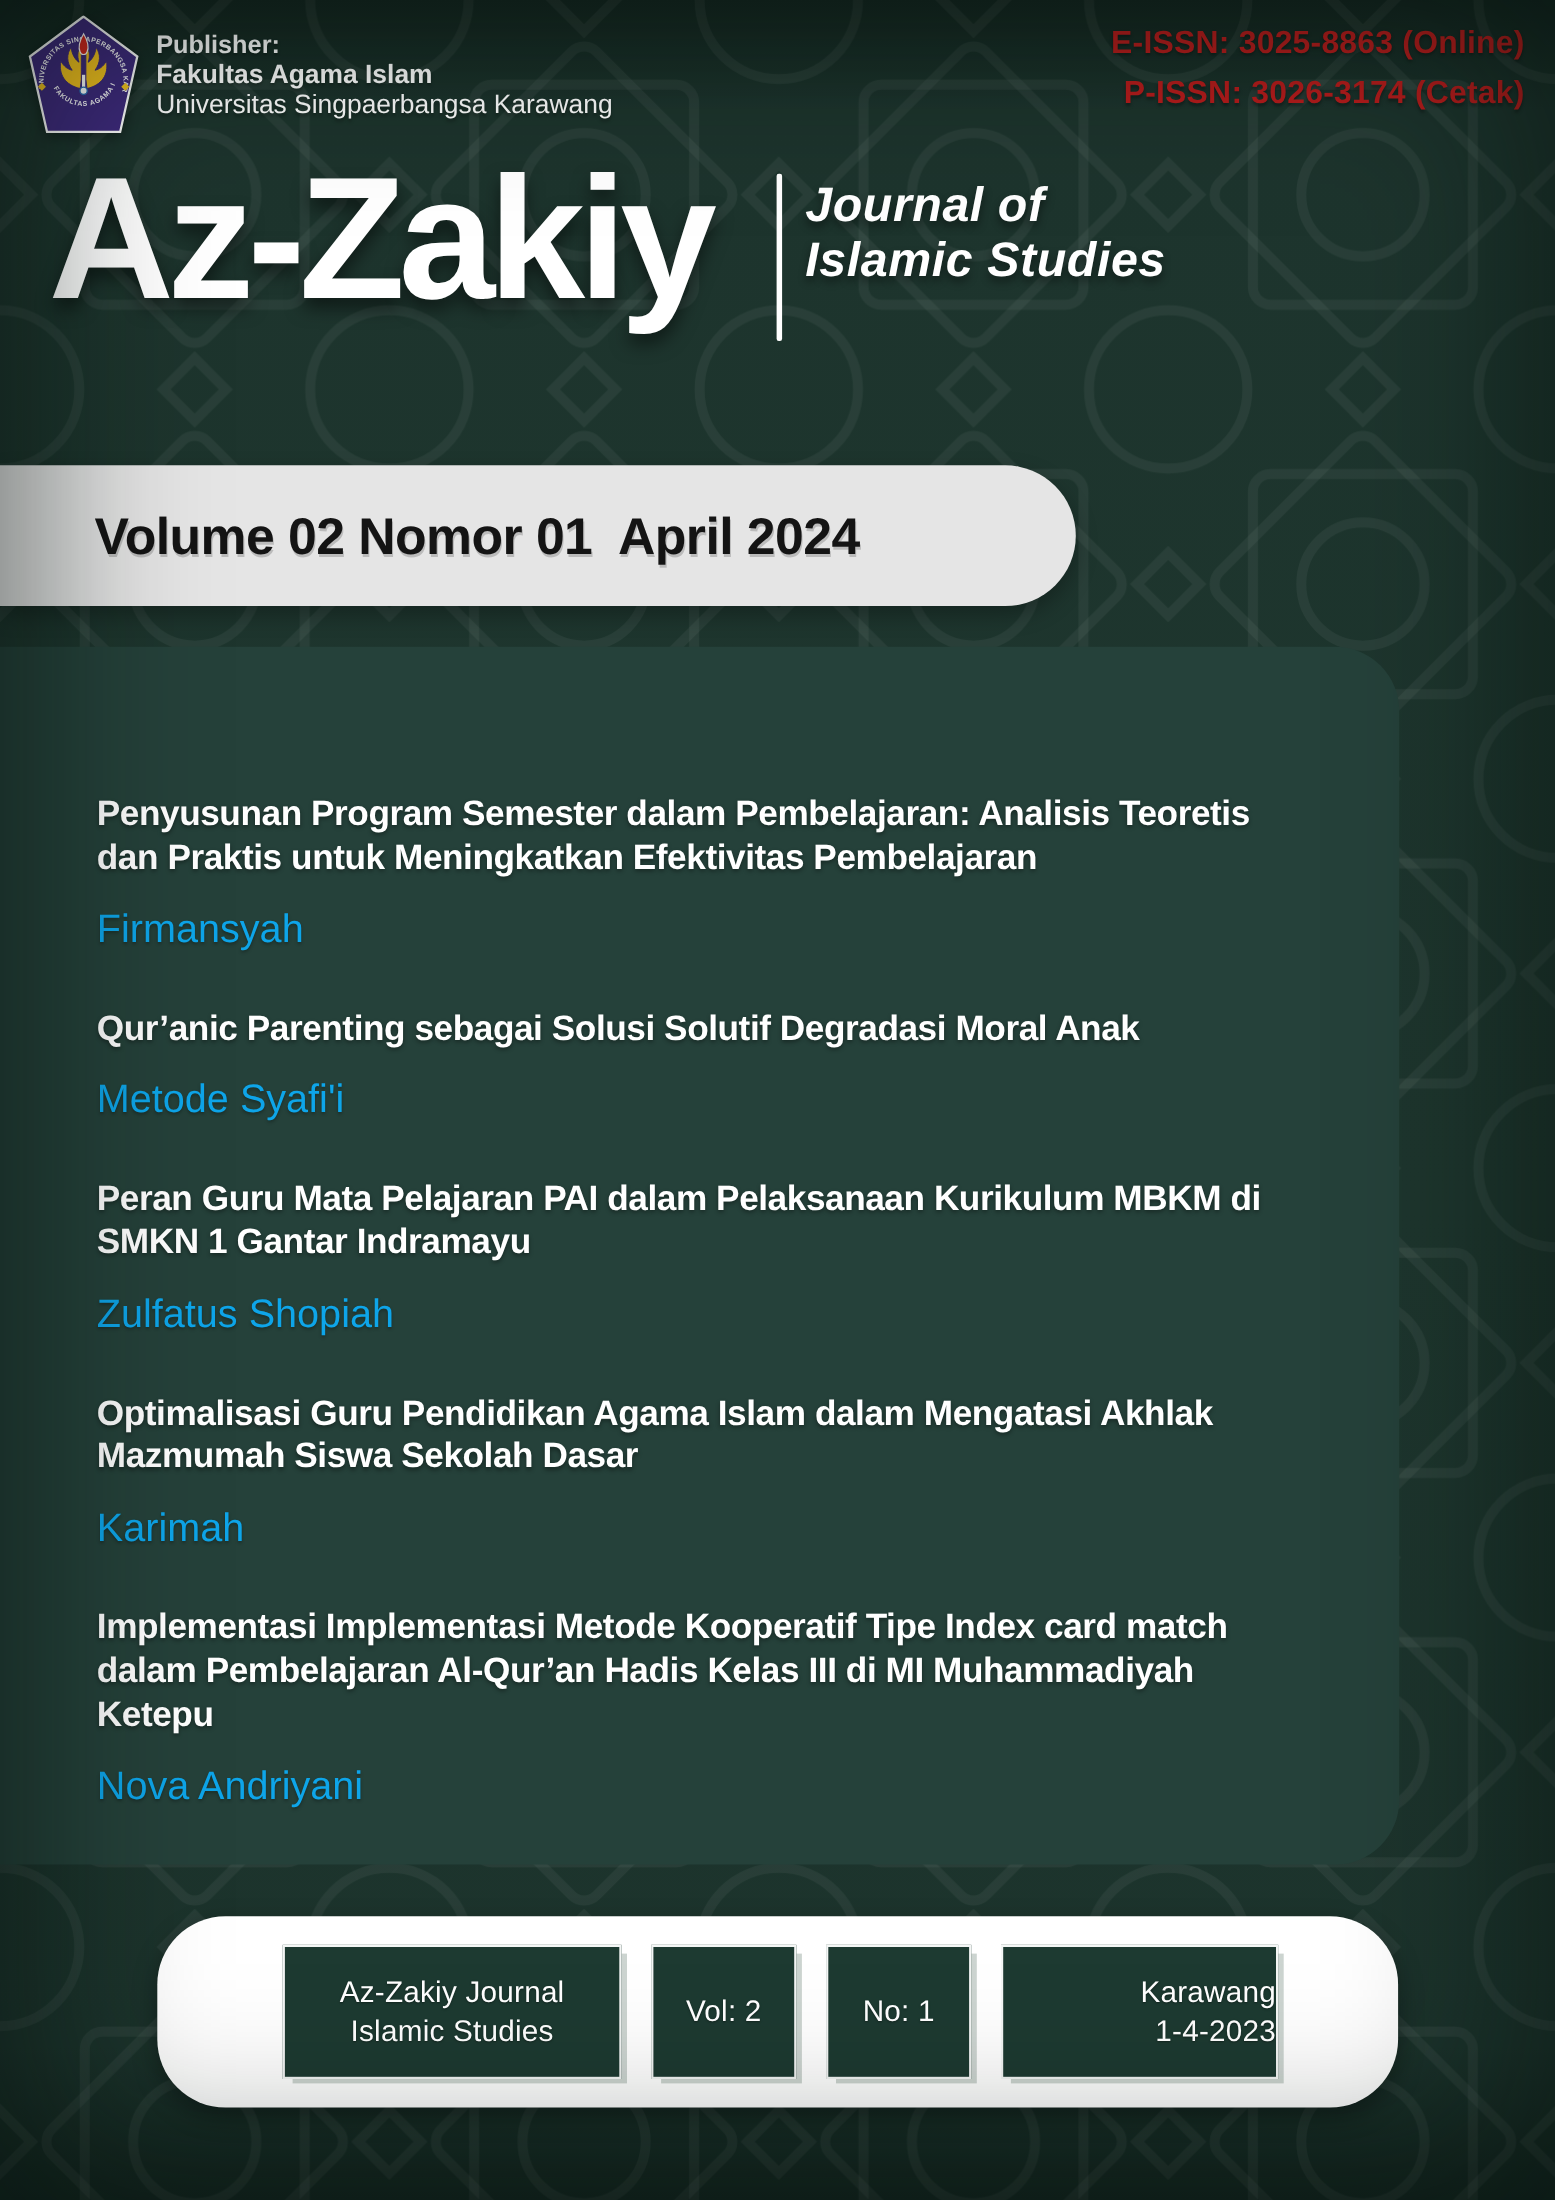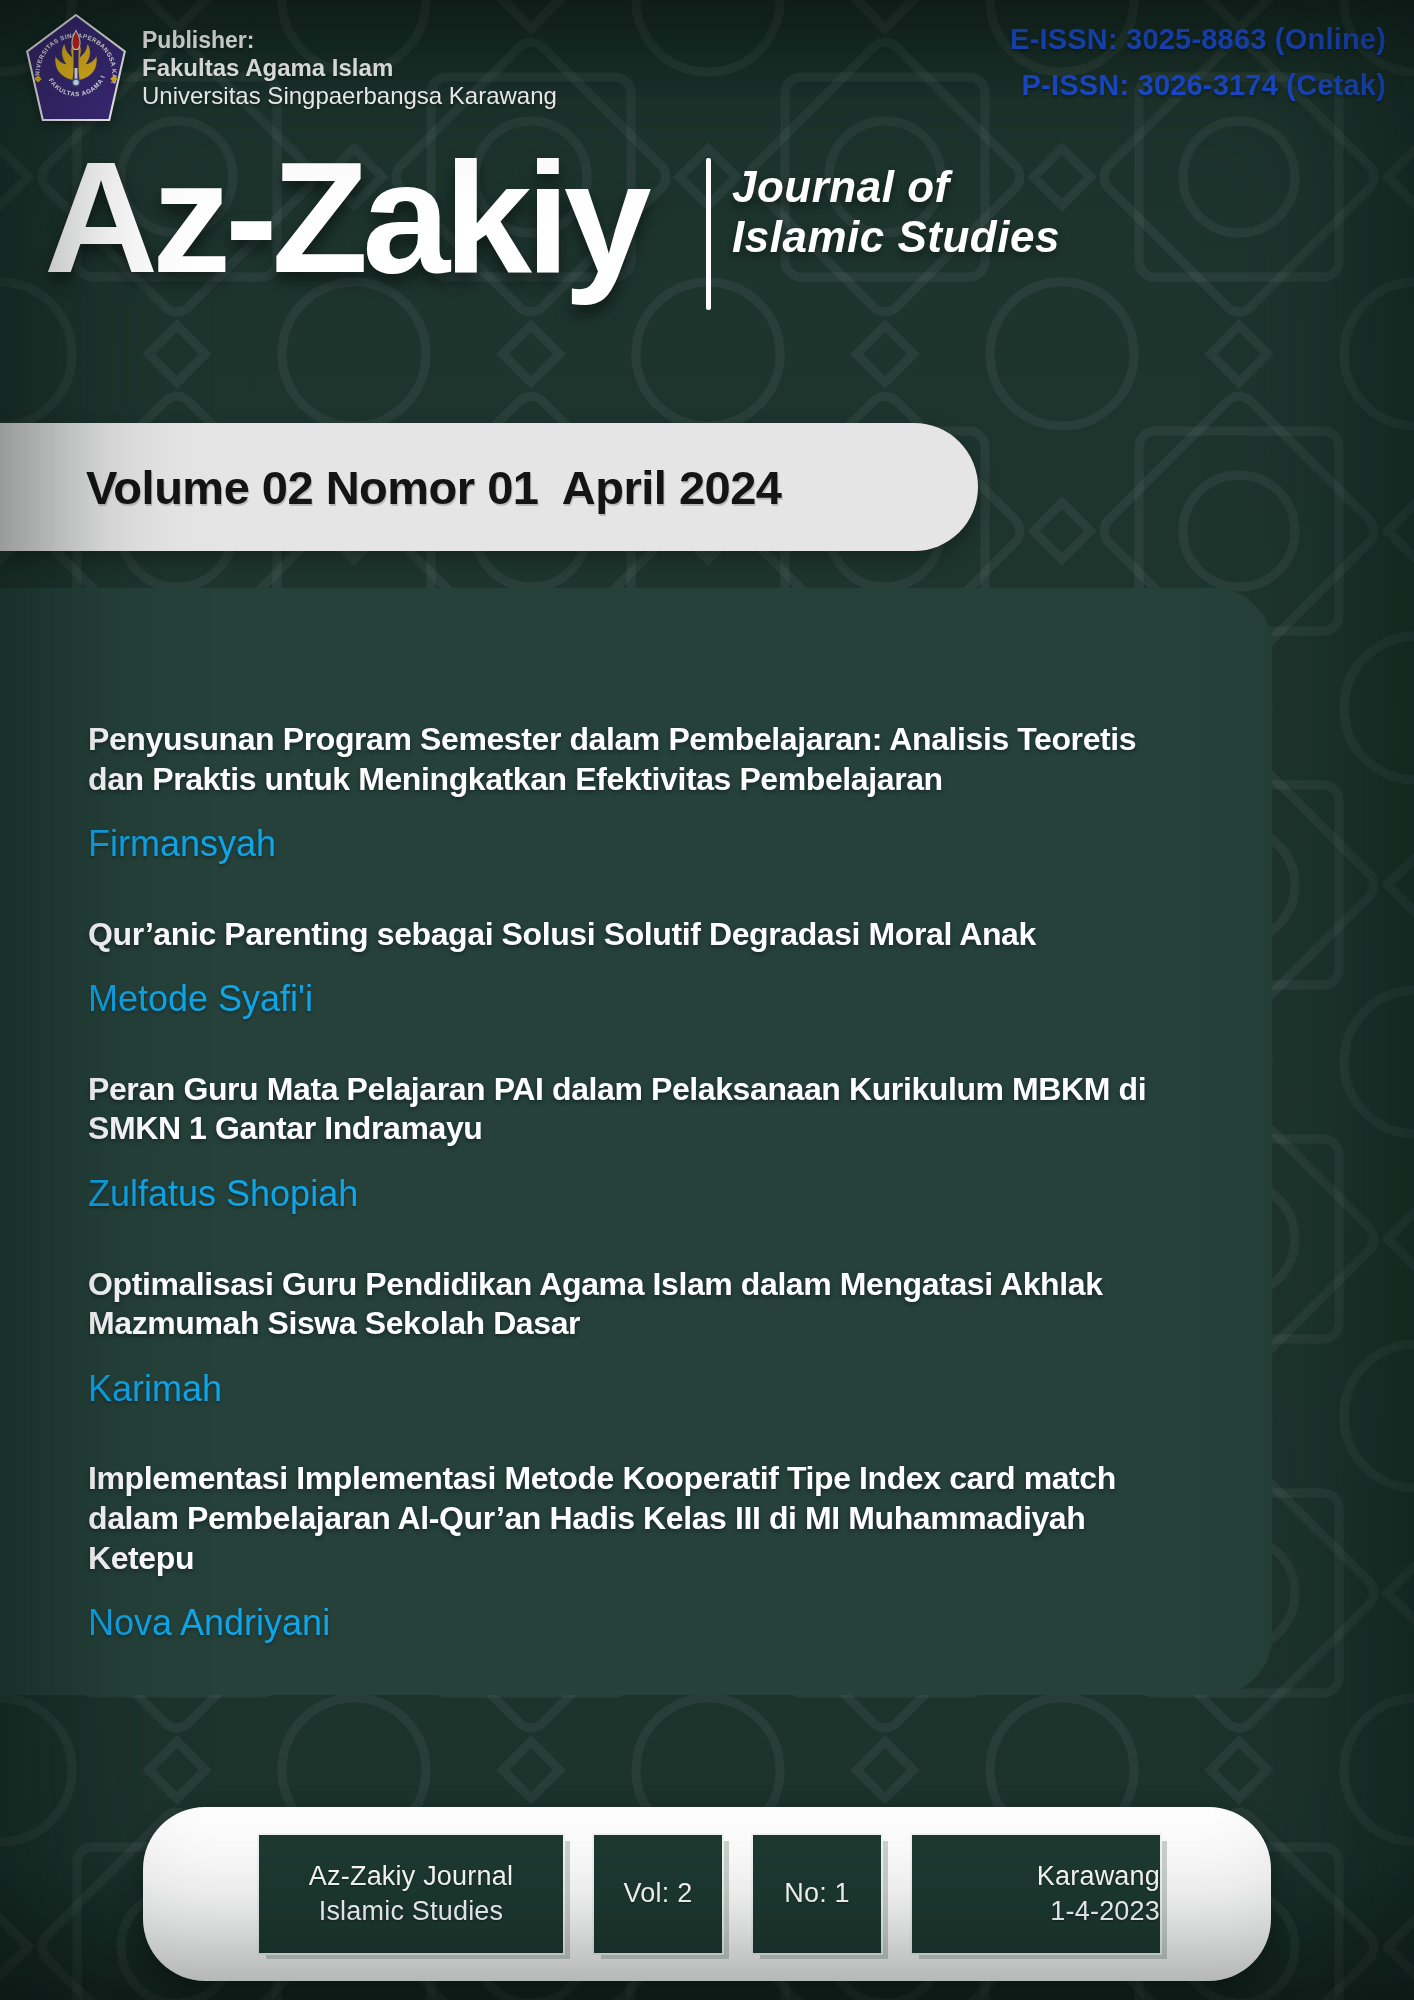--- a/index.html
+++ b/index.html
@@ -18,21 +18,21 @@
 
   
   .topbar { position: absolute; inset: 0; z-index: 3; }
   .logo { position: absolute; left: 24px; top: 14px; width: 104px; height: 108px;
           filter: drop-shadow(0 3px 6px rgba(0,0,0,0.4)); }
   .publisher { position: absolute; left: 142px; top: 27px; color: #ffffff;
                text-shadow: 0 2px 3px rgba(0,0,0,0.35); }
   .pub-label { font-size: 23px; font-weight: 600; line-height: 27px; }
   .pub-name  { font-size: 24px; font-weight: 800; line-height: 28px; }
   .pub-org   { font-size: 24px; font-weight: 400; line-height: 28px; }
-  .issn { position: absolute; right: 28px; top: 16px; text-align: right; color: #1d4ed8;
+  .issn { position: absolute; right: 28px; top: 16px; text-align: right; color: #b91c1c;
           font-size: 29px; font-weight: 800; line-height: 46px; letter-spacing: 0.2px;
           text-shadow: 0 2px 3px rgba(0,0,0,0.35); }
 
   
   .masthead { position: absolute; inset: 0; z-index: 3; }
   .journal-title {
     position: absolute; left: 44px; top: 138px; margin: 0;
     font-size: 158px; font-weight: 800; letter-spacing: -6px;
     color: #ffffff; line-height: 1;
     text-shadow: 0 9px 16px rgba(0,0,0,0.5);
@@ -70,21 +70,21 @@
     color: #ffffff; text-shadow: 0 2px 4px rgba(0,0,0,0.4);
   }
   .article .author {
     margin: 24px 0 0 0;
     font-size: 36px; font-weight: 400; color: #0ea5e9; line-height: 1.15;
     text-shadow: 0 2px 3px rgba(0,0,0,0.3);
   }
 
   
   .footer-bar {
-    position: absolute; left: 143px; top: 1807px; width: 1128px; height: 174px; z-index: 3;
+    position: absolute; left: 143px; top: 1742px; width: 1128px; height: 174px; z-index: 3;
     background: #ffffff; border-radius: 62px;
     display: flex; align-items: center; gap: 27px;
     box-sizing: border-box; padding-left: 114px;
     box-shadow: 0 8px 22px rgba(0,0,0,0.35);
   }
   .fbox {
     background: #1d3a31; color: #ffffff;
     height: 122px; box-sizing: border-box;
     display: flex; flex-direction: column; justify-content: center;
     text-align: center; font-size: 27px; line-height: 1.3; letter-spacing: 0.2px;

